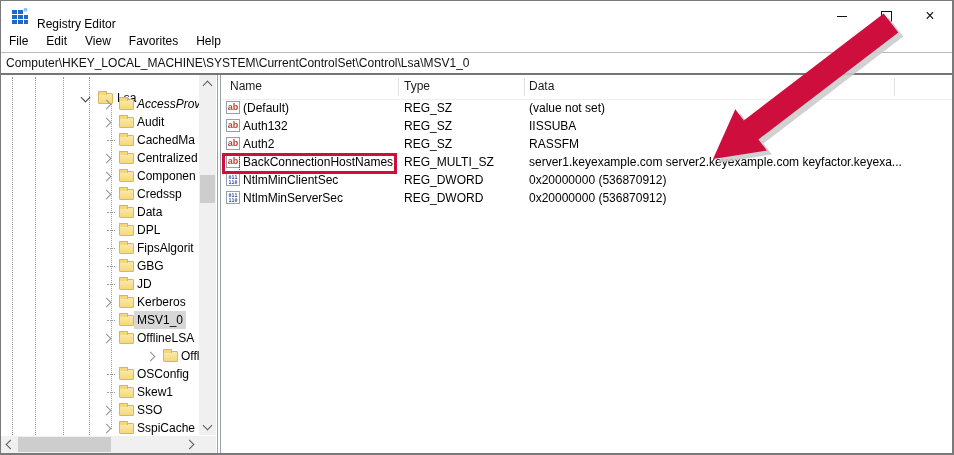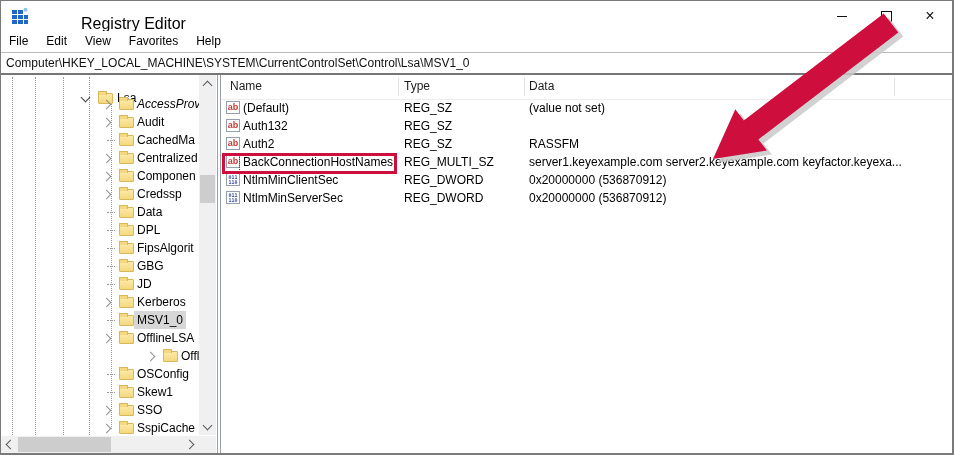--- a/index.html
+++ b/index.html
@@ -16,21 +16,21 @@
     --dword-blue:#3b4fa0;
     --title-blue:#2067c6;
   }
   html,body{margin:0;padding:0;background:#fff;}
   .stage{position:relative;width:954px;height:455px;background:#fff;border:1px solid var(--win-border);
     border-right-width:2px;border-bottom-width:2px;box-sizing:border-box;overflow:hidden;
     font-family:"Liberation Sans",sans-serif;font-size:12px;color:#111;}
   
   .titlebar{position:absolute;left:0;top:0;right:0;height:30px;background:#fff;}
   .appicon{position:absolute;left:10px;top:6px;width:18px;height:18px;}
-  .wtitle{position:absolute;left:36px;top:8px;line-height:30px;font-size:16px;color:#000;margin-left:44px;}
+  .wtitle{position:absolute;left:36px;top:8px;line-height:30px;font-size:12px;color:#000;}
   .wbtn{position:absolute;top:0;width:44px;height:30px;text-align:center;line-height:30px;color:#111;}
   .btn-min{right:88px;}
   .btn-max{right:44px;}
   .btn-close{right:0;font-size:16px;}
   .minglyph{display:inline-block;width:10px;height:0;border-top:1px solid #111;vertical-align:middle;}
   .maxglyph{display:inline-block;width:9px;height:9px;border:1px solid #111;vertical-align:middle;}
   
   .menubar{position:absolute;left:0;top:30px;right:0;height:21px;display:flex;background:#fff;}
   .mitem{padding:0 9px;line-height:21px;color:#000;}
   .mitem:first-child{padding-left:8px;}
@@ -268,20 +268,21 @@
         <div class="lrow" style="top: 0px;">
           <span class="cell c-name">(Default)</span>
           <span class="ric ab">ab</span>
           <span class="cell c-type">REG_SZ</span>
           <span class="cell c-data">(value not set)</span>
         </div>
         <div class="lrow" style="top: 18px;">
           <span class="cell c-name">Auth132</span>
           <span class="ric ab">ab</span>
           <span class="cell c-type">REG_SZ</span>
+          <span class="cell c-data">IISSUBA</span>
         </div>
         <div class="lrow" style="top: 36px;">
           <span class="cell c-name">Auth2</span>
           <span class="ric ab">ab</span>
           <span class="cell c-type">REG_SZ</span>
           <span class="cell c-data">RASSFM</span>
         </div>
         <div class="lrow" style="top: 54px;">
           <span class="cell c-name">BackConnectionHostNames</span>
           <span class="ric ab">ab</span>

